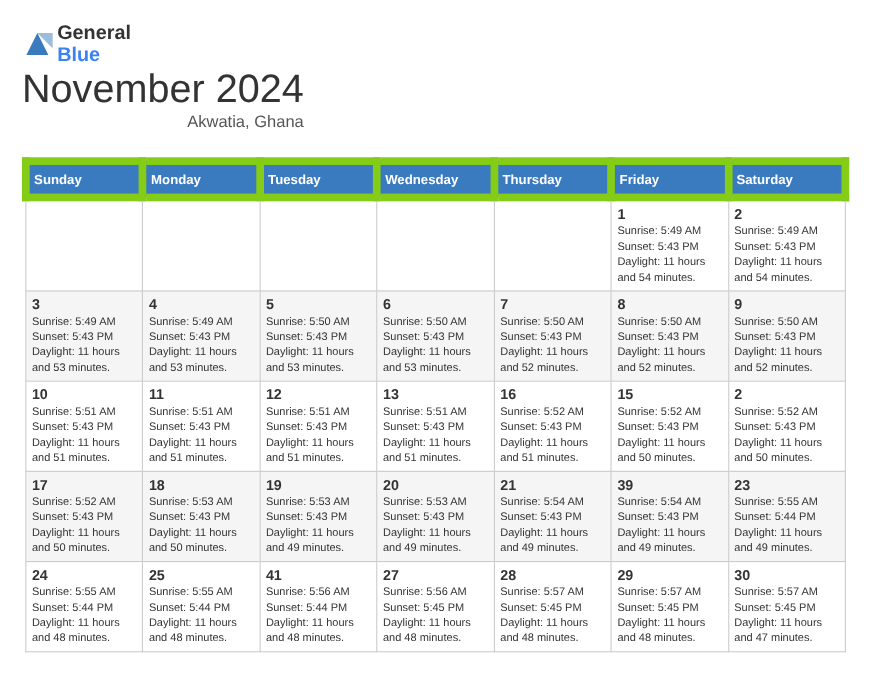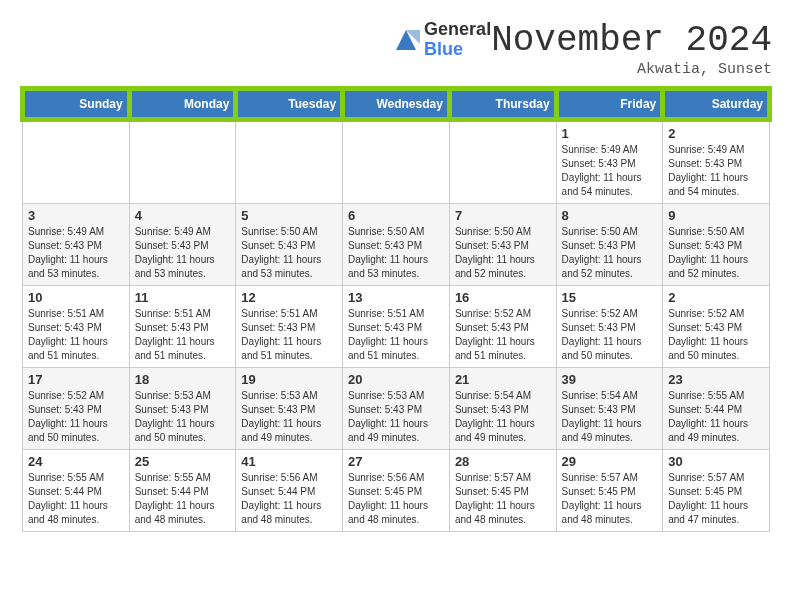--- a/index.html
+++ b/index.html
@@ -7,21 +7,22 @@
       font-family: Arial, sans-serif;
       background: #fff;
       width: 792px;
       min-height: 612px;
       padding: 20px;
     }
     .header {
       display: flex;
       justify-content: flex-end;
       align-items: flex-start;
-      margin-bottom: 8px;
+      margin-bottom: 24px;
+      flex-direction: column;
     }
     .logo {
       display: flex;
       align-items: center;
     }
     .logo-text {
       display: flex;
       flex-direction: column;
       font-size: 18px;
       font-weight: bold;
@@ -29,44 +30,43 @@
     }
     .logo-general { color: #333; }
     .logo-blue { color: #3b82f6; }
     .logo-icon {
       width: 28px;
       height: 28px;
       margin-right: 4px;
     }
     .title-block {
       text-align: right;
-      font-family: Liberation Mono, monospace;
     }
     .month-title {
       font-size: 36px;
       font-weight: normal;
       color: #333;
     }
     .location {
       font-size: 15px;
       color: #555;
     }
     .calendar {
       width: 100%;
       border-collapse: collapse;
       font-size: 11px;
     }
     .calendar th {
       background: #3a7abf;
       color: #fff;
       padding: 6px 4px;
-      text-align: right;
+      text-align: left;
       font-size: 12px;
       font-weight: bold;
-      border: 5px solid #84cc16;
+      border: 7px solid #84cc16;
     }
     .calendar td {
       border: 1px solid #ccc;
       vertical-align: top;
       padding: 4px 5px;
       width: 107px;
       min-height: 80px;
       background: #fff;
     }
     .calendar tr:nth-child(even) td {
@@ -97,21 +97,21 @@
       <polygon points="14,4 24,24 4,24" fill="#3a7abf"></polygon>
       <polygon points="14,4 28,4 28,18" fill="#3a7abf" opacity="0.5"></polygon>
     </svg>
     <div class="logo-text">
       <span class="logo-general">General</span>
       <span class="logo-blue">Blue</span>
     </div>
   </div>
   <div class="title-block">
     <div class="month-title">November 2024</div>
-    <div class="location">Akwatia, Sunset</div>
+    <div class="location">Akwatia, Ghana</div>
   </div>
 </div>
 
 <table class="calendar">
   <thead>
     <tr>
     <th>Sunday</th>
         <th>Monday</th>
         <th>Tuesday</th>
         <th>Wednesday</th>

